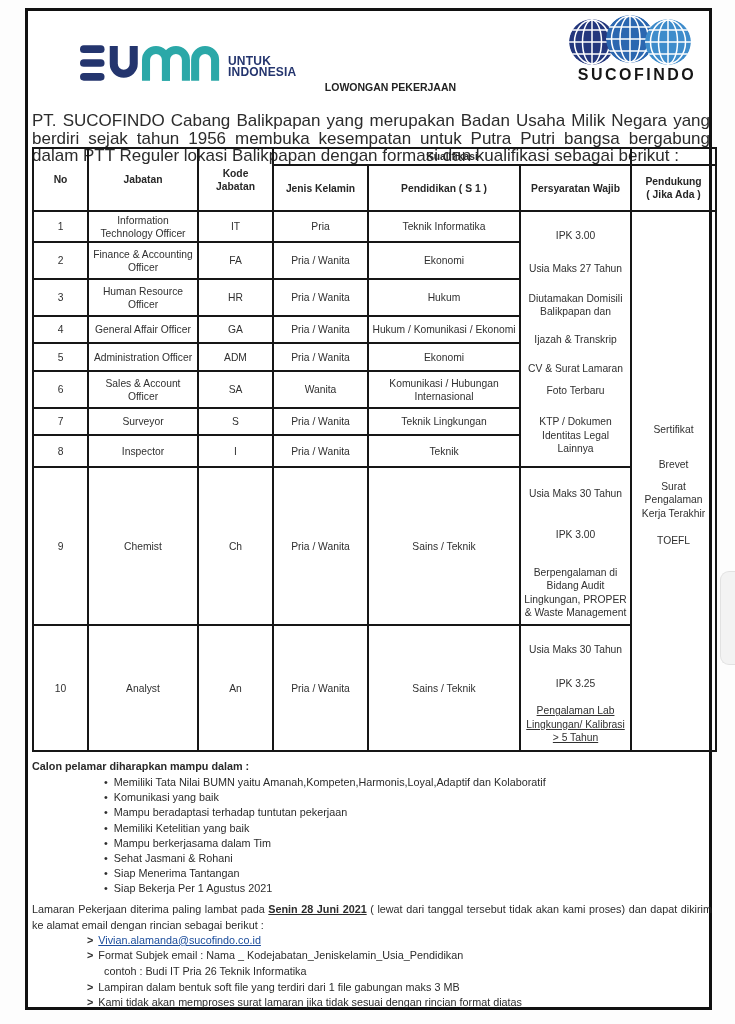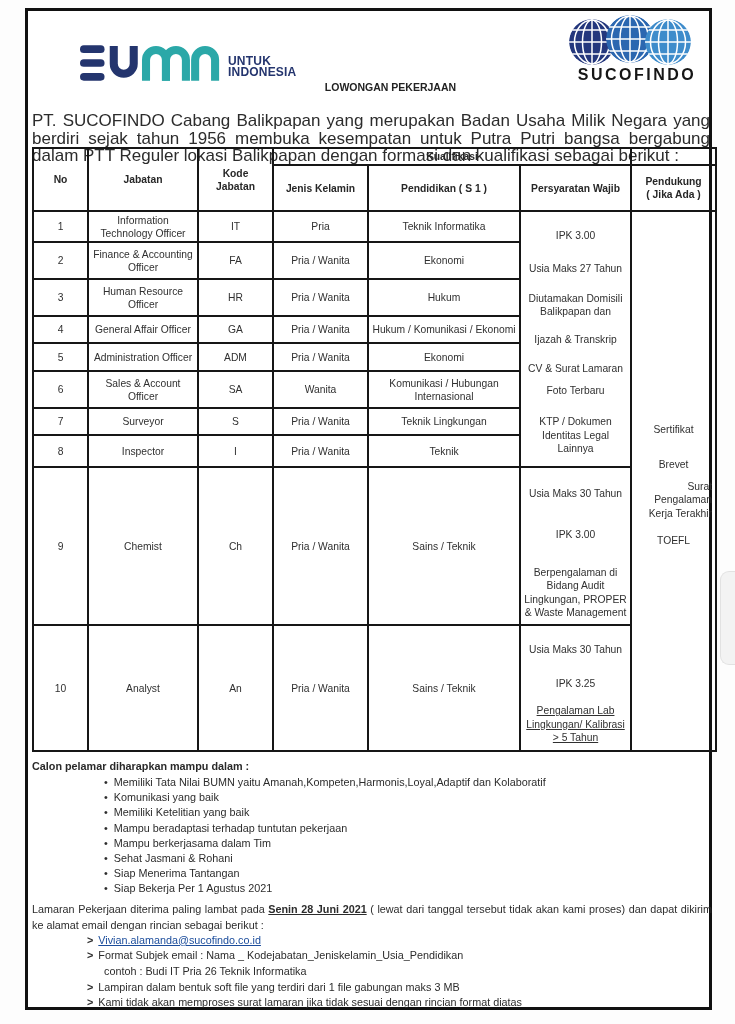--- a/index.html
+++ b/index.html
@@ -46,21 +46,21 @@
   tr.hrow-a{height:16px;} tr.hrow-b{height:46px;}
   tr.r1{height:31px;} tr.r2{height:37px;} tr.r3{height:37px;}
   tr.r4{height:27px;} tr.r5{height:28px;} tr.r6{height:37px;}
   tr.r7{height:27px;} tr.r8{height:32px;} tr.r9{height:158px;}
   tr.r10{height:126px;}
   td.vtop{vertical-align:top;}
   .ps-line{line-height:13.5px;}
   .ps-0{margin-top:6px;} .ps-1{margin-top:20px;} .ps-2{margin-top:16px;}
   .ps-3{margin-top:14px;} .ps-4{margin-top:16px;} .ps-5{margin-top:8px;}
   .ps-6{margin-top:18px;}
-  .pd-0{margin-top:8px;} .pd-1{margin-top:22px;} .pd-2{margin-top:8px;text-align:right;}
+  .pd-0{margin-top:8px;} .pd-1{margin-top:22px;} .pd-2{margin-top:8px;}
   .pd-3{margin-top:14px;}
   .r9p-0{margin-top:14px;} .r9p-1{margin-top:28px;} .r9p-2{margin-top:24px;}
   .r10p-0{margin-top:12px;} .r10p-1{margin-top:20px;} .r10p-2{margin-top:14px;text-decoration:underline;}
   
   .footer{
     position:absolute;left:4px;top:740px;width:680px;font-size:10.8px;
     color:#2c2c2c;
     margin-top:9px;
   }
   .req-heading{font-weight:700;color:#2a2a2a;margin-bottom:3px;}
@@ -267,22 +267,22 @@
       </td>
     </tr>
   </tbody>
     </table>
 
   <div class="footer">
     <div class="req-heading">Calon pelamar diharapkan mampu dalam :</div>
 
     <div class="bullet-line"><span class="bullet-glyph">•</span><span>Memiliki Tata Nilai BUMN yaitu Amanah,Kompeten,Harmonis,Loyal,Adaptif dan Kolaboratif</span></div>
     <div class="bullet-line"><span class="bullet-glyph">•</span><span>Komunikasi yang baik</span></div>
+    <div class="bullet-line"><span class="bullet-glyph">•</span><span>Mampu beradaptasi terhadap tuntutan pekerjaan</span></div>
     <div class="bullet-line"><span class="bullet-glyph">•</span><span>Memiliki Ketelitian yang baik</span></div>
-    <div class="bullet-line"><span class="bullet-glyph">•</span><span>Mampu beradaptasi terhadap tuntutan pekerjaan</span></div>
     <div class="bullet-line"><span class="bullet-glyph">•</span><span>Mampu berkerjasama dalam Tim</span></div>
     <div class="bullet-line"><span class="bullet-glyph">•</span><span>Sehat Jasmani &amp; Rohani</span></div>
     <div class="bullet-line"><span class="bullet-glyph">•</span><span>Siap Menerima Tantangan</span></div>
     <div class="bullet-line"><span class="bullet-glyph">•</span><span>Siap Bekerja Per 1 Agustus 2021</span></div>
 
     <div class="deadline-para"><span>Lamaran Pekerjaan diterima paling lambat pada </span><span class="deadline-date">Senin 28 Juni 2021</span><span> ( lewat dari tanggal tersebut tidak akan kami proses) dan dapat dikirim ke alamat email dengan rincian sebagai berikut :</span></div>
 
     <div class="arrow-item"><span class="arrow-glyph">&gt;</span><span class="email-link">Vivian.alamanda@sucofindo.co.id</span></div>
     <div class="arrow-item"><span class="arrow-glyph">&gt;</span><span>Format Subjek email : Nama _ Kodejabatan_Jeniskelamin_Usia_Pendidikan</span></div>
     <div class="arrow-sub">contoh : Budi IT Pria 26 Teknik Informatika</div>

